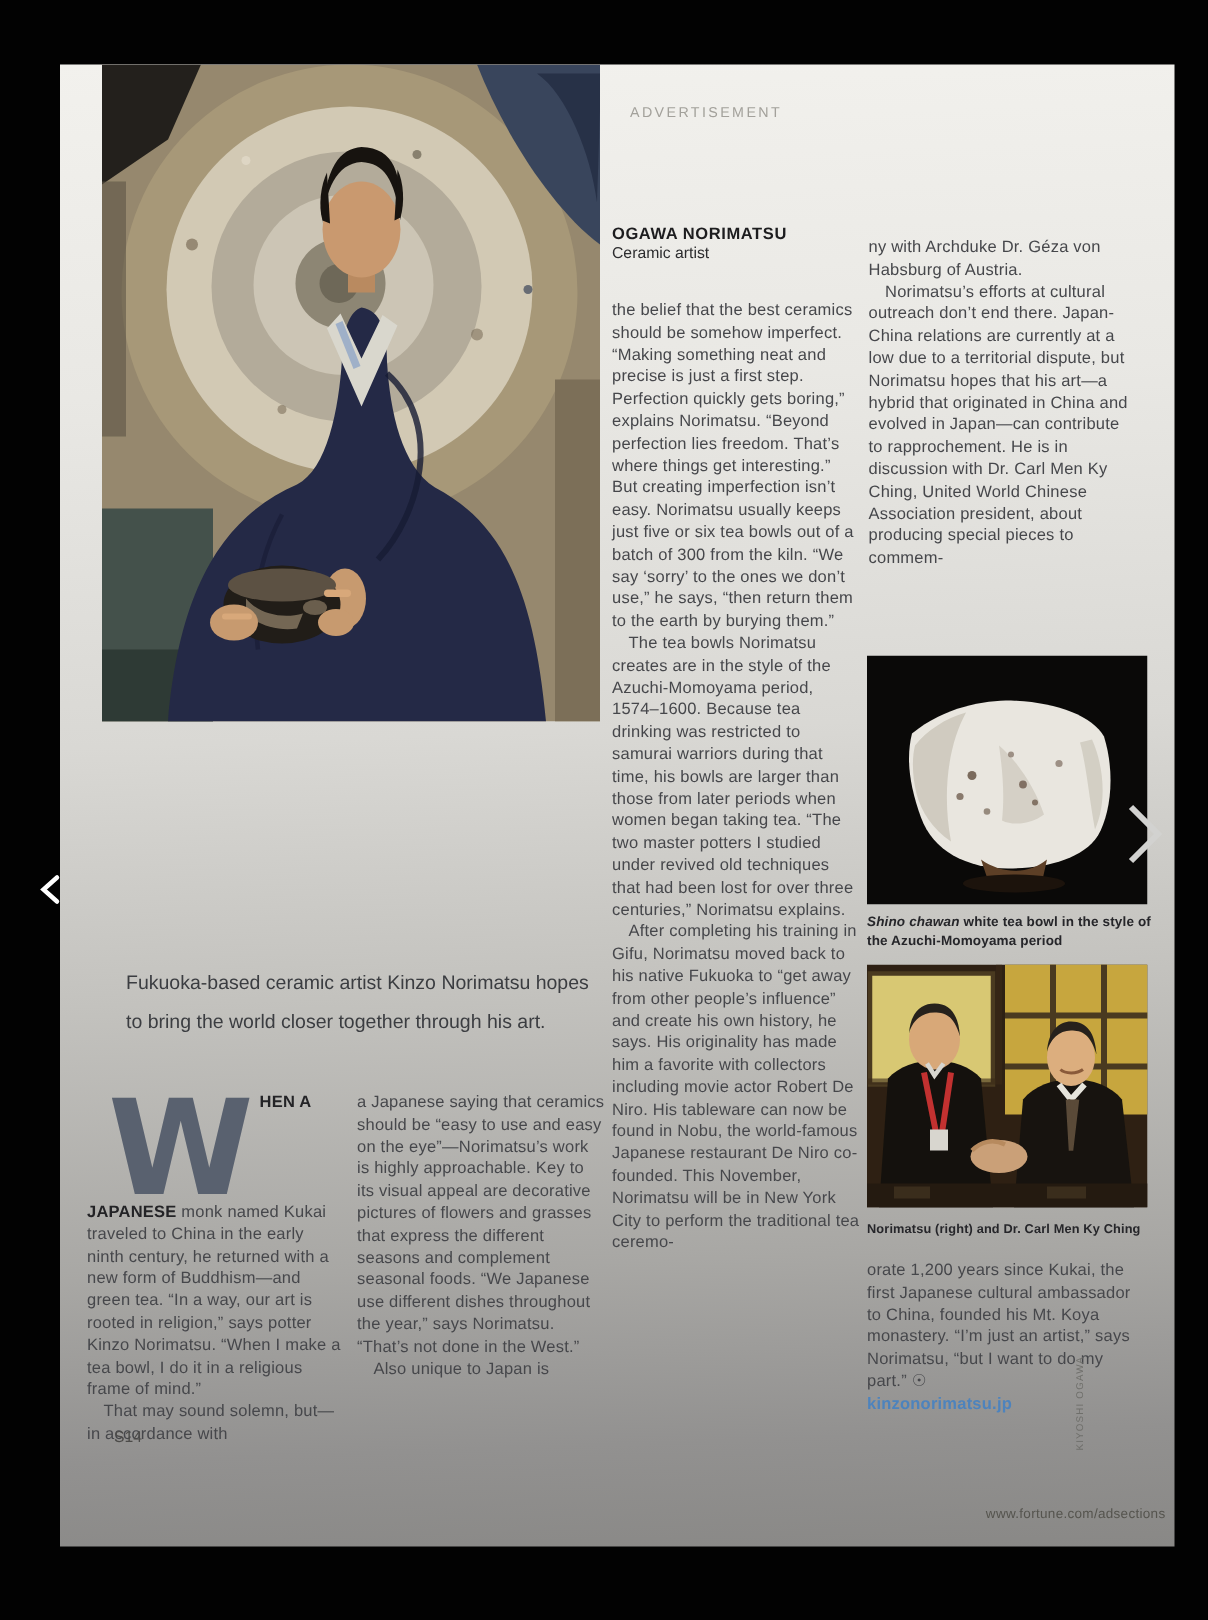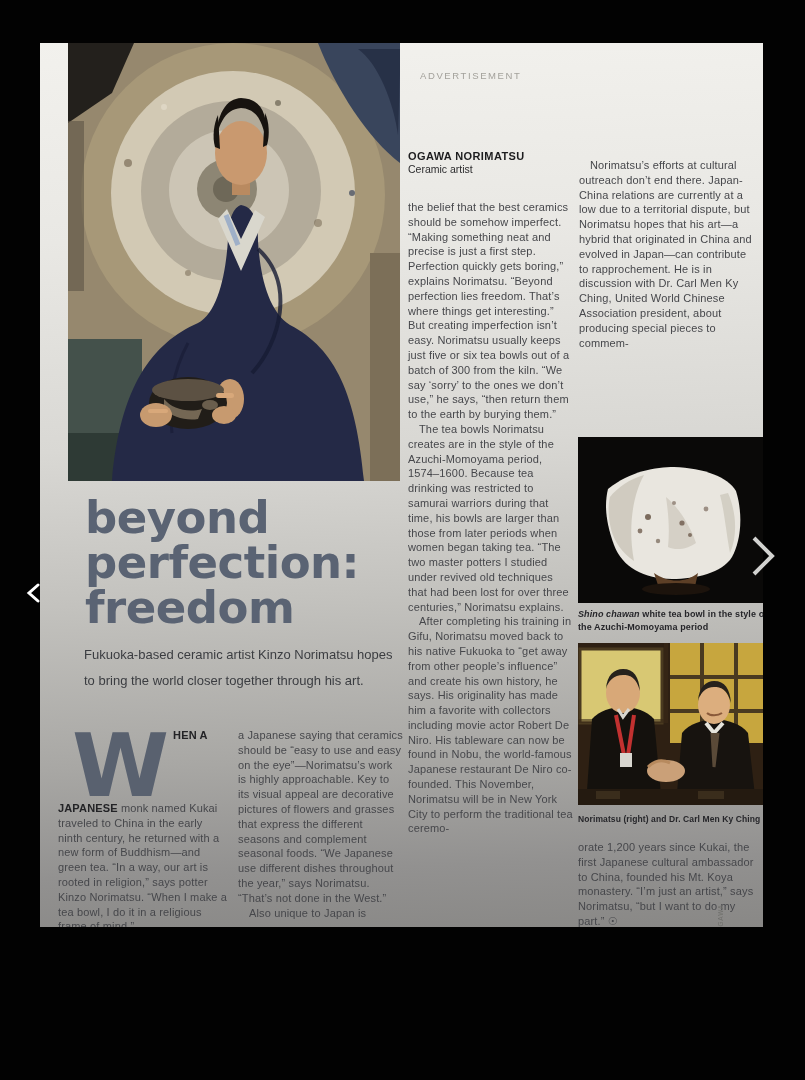--- a/index.html
+++ b/index.html
@@ -1,20 +1,20 @@
 <!DOCTYPE html>
 <html><head>
 <meta charset="utf-8">
 <style>
   html,body{margin:0;padding:0;background:#000;}
   .stage{position:relative;width:805px;height:1080px;background:#020202;overflow:hidden;
          font-family:"Liberation Sans","DejaVu Sans",sans-serif;}
-  .page{position:absolute;left:40px;top:43px;width:723px;height:884px;
+  .page{position:absolute;left:40px;top:43px;width:723px;height:988px;
         background:linear-gradient(178deg,#f2f1ed 0%,#e9e8e4 22%,#d9d8d4 45%,#c3c2be 62%,#a8a7a4 80%,#929190 92%,#898886 100%);
-        overflow:hidden;}
+        overflow:hidden;padding-left:20px;}
   .advert{position:absolute;left:380px;top:27px;font-size:9.5px;letter-spacing:1.6px;color:#a3a19b;}
   
   .photo{position:absolute;display:block;}
   
   .headline{position:absolute;left:45px;top:452px;width:330px;
             font-family:"DejaVu Sans",sans-serif;font-weight:700;font-size:45px;line-height:45px;
             color:#5a6373;text-transform:lowercase;letter-spacing:-0.5px;}
   .deck{position:absolute;left:44px;top:599px;width:322px;font-size:13px;line-height:26px;color:#3b3d41;}
   
   .kicker{position:absolute;left:368px;top:107px;width:170px;color:#1d1d1f;}
@@ -88,45 +88,41 @@
       <rect x="80" y="366" width="20" height="4" rx="2" fill="#d8a87a"></rect>
     </svg>
 
     <span class="advert">ADVERTISEMENT</span>
 
     <div class="kicker">
       <div class="name">OGAWA NORIMATSU</div>
       <div class="role">Ceramic artist</div>
     </div>
 
-    <div class="headline">
-      <div>Beyond</div>
-      <div>perfection:</div>
-      <div>Freedom</div>
-    </div>
 
     <div class="deck">Fukuoka-based ceramic artist Kinzo Norimatsu hopes to bring the world closer together through his art.</div>
 
     <div class="body-col" style="left:18px;top:685px;width:172px">
       <p><span class="dropcap">W</span><span class="lead">HEN A JAPANESE</span><span> monk named Kukai traveled to China in the early ninth century, he returned with a new form of Buddhism—and green tea. “In a way, our art is rooted in religion,” says potter Kinzo Norimatsu. “When I make a tea bowl, I do it in a religious frame of mind.”</span></p>
       <p class="indent">That may sound solemn, but—in accordance with</p>
     </div>
 
     <div class="body-col" style="left:198px;top:685px;width:165px">
       <p>a Japanese saying that ceramics should be “easy to use and easy on the eye”—Norimatsu’s work is highly approachable. Key to its visual appeal are decorative pictures of flowers and grasses that express the different seasons and complement seasonal foods. “We Japanese use different dishes throughout the year,” says Norimatsu. “That’s not done in the West.”</p>
       <p class="indent">Also unique to Japan is</p>
     </div>
 
     <div class="body-col" style="left:368px;top:157px;width:165px">
       <p>the belief that the best ceramics should be somehow imperfect. “Making something neat and precise is just a first step. Perfection quickly gets boring,” explains Norimatsu. “Beyond perfection lies freedom. That’s where things get interesting.” But creating imperfection isn’t easy. Norimatsu usually keeps just five or six tea bowls out of a batch of 300 from the kiln. “We say ‘sorry’ to the ones we don’t use,” he says, “then return them to the earth by burying them.”</p>
       <p class="indent">The tea bowls Norimatsu creates are in the style of the Azuchi-Momoyama period, 1574–1600. Because tea drinking was restricted to samurai warriors during that time, his bowls are larger than those from later periods when women began taking tea. “The two master potters I studied under revived old techniques that had been lost for over three centuries,” Norimatsu explains.</p>
       <p class="indent">After completing his training in Gifu, Norimatsu moved back to his native Fukuoka to “get away from other people’s influence” and create his own history, he says. His originality has made him a favorite with collectors including movie actor Robert De Niro. His tableware can now be found in Nobu, the world-famous Japanese restaurant De Niro co-founded. This November, Norimatsu will be in New York City to perform the traditional tea ceremo-</p>
     </div>
 
     <div class="body-col" style="left:539px;top:115px;width:176px">
+      <p>ny with Archduke Dr. Géza von Habsburg of Austria.</p>
       <p class="indent">Norimatsu’s efforts at cultural outreach don’t end there. Japan-China relations are currently at a low due to a territorial dispute, but Norimatsu hopes that his art—a hybrid that originated in China and evolved in Japan—can contribute to rapprochement. He is in discussion with Dr. Carl Men Ky Ching, United World Chinese Association president, about producing special pieces to commem-</p>
     </div>
 
     <svg class="photo" style="left:538px;top:394px;width:187px;height:166px" viewBox="0 0 187 166" preserveAspectRatio="none">
       <rect width="187" height="166" fill="#0a0908"></rect>
       <path d="M30,52 C52,34 78,30 96,30 C126,31 150,40 158,54 C166,80 162,106 154,120 C144,136 118,142 94,142 C66,142 44,130 36,108 C28,86 26,68 30,52 Z" fill="#e9e6df"></path>
       <path d="M32,60 C40,50 52,42 66,38 C54,60 50,92 56,124 C44,116 36,104 33,92 C30,80 30,68 32,60 Z" fill="#c9c4b8" opacity="0.8"></path>
       <path d="M150,56 C158,74 160,98 152,116 C148,94 146,72 142,58 Z" fill="#c9c4b8" opacity="0.7"></path>
       <path d="M88,60 C100,70 112,88 118,106 C110,112 98,114 90,110 C92,92 90,74 88,60 Z" fill="#cfcabf" opacity="0.8"></path>
       <circle cx="70" cy="80" r="3" fill="#5f4c3c" opacity="0.8"></circle>

